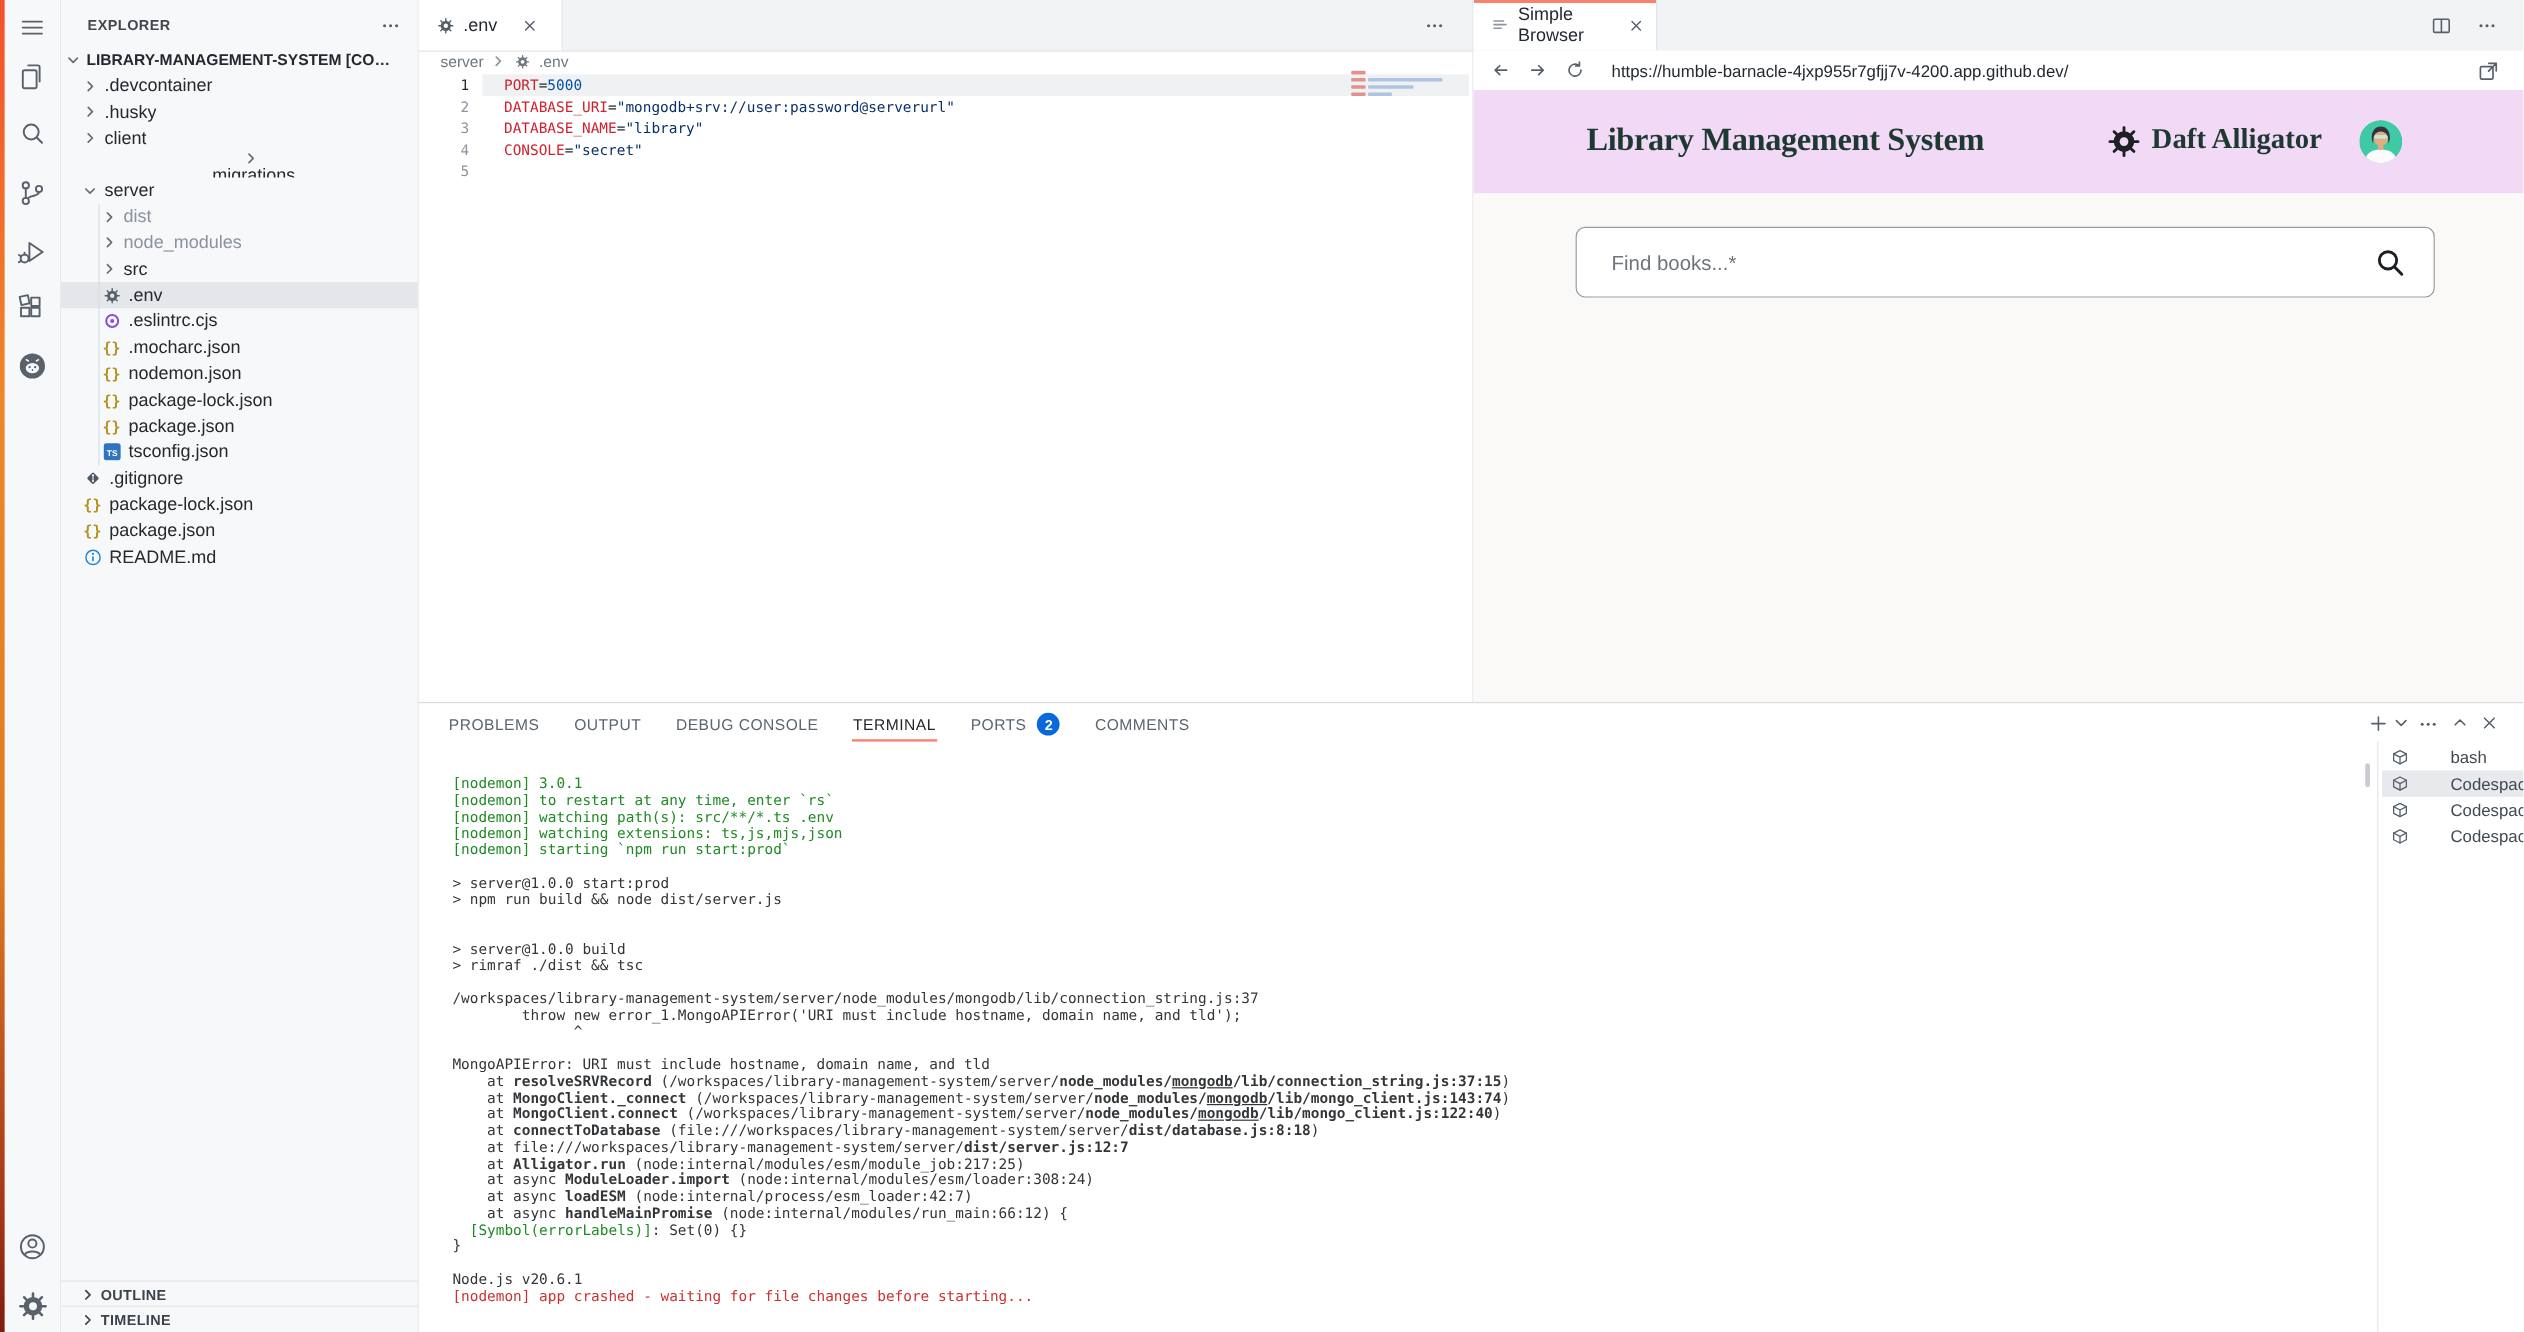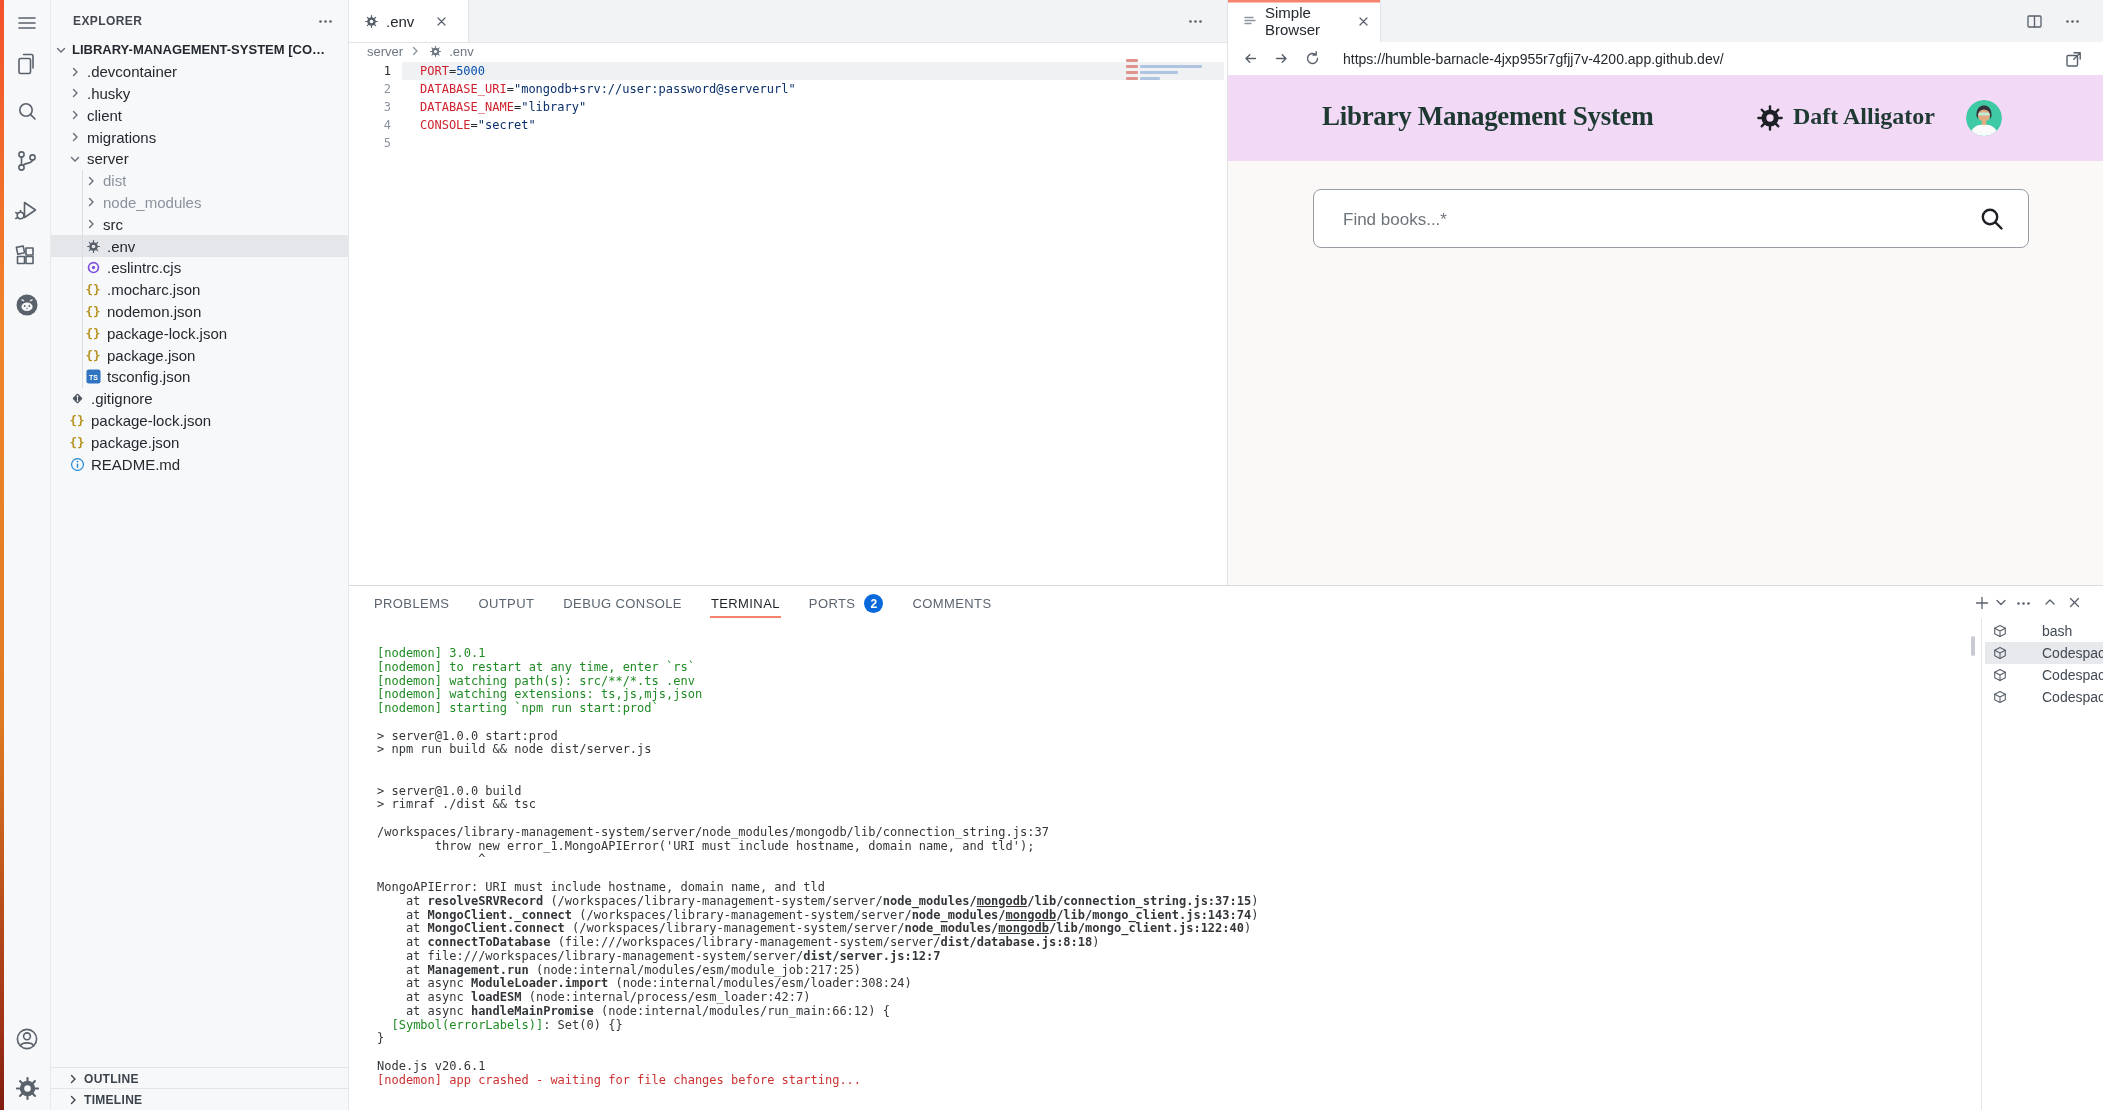--- a/index.html
+++ b/index.html
@@ -204,21 +204,21 @@
           <span class="tlabel">.husky</span>
         </div>
         <div class="trow" style="padding-left: 18px;">
           <span class="chev">
             <svg width="12" height="12" viewBox="0 0 12 12" fill="none" stroke="#646c76" stroke-width="1.4" stroke-linecap="round" stroke-linejoin="round">
               <path d="M4.5 2.5 8 6 4.5 9.5"></path>
             </svg>
           </span>
           <span class="tlabel">client</span>
         </div>
-        <div class="trow" style="padding-left: 18px;">
+        <div class="trow" style="padding-left: 18px; flex-direction: column;">
           <span class="chev">
             <svg width="12" height="12" viewBox="0 0 12 12" fill="none" stroke="#646c76" stroke-width="1.4" stroke-linecap="round" stroke-linejoin="round">
               <path d="M4.5 2.5 8 6 4.5 9.5"></path>
             </svg>
           </span>
           <span class="tlabel">migrations</span>
         </div>
         <div class="trow" style="padding-left: 18px;">
           <span class="chev">
             <svg width="12" height="12" viewBox="0 0 12 12" fill="none" stroke="#646c76" stroke-width="1.4" stroke-linecap="round" stroke-linejoin="round">
@@ -591,21 +591,21 @@
         <div class="tl">/workspaces/library-management-system/server/node_modules/mongodb/lib/connection_string.js:37</div>
         <div class="tl">        throw new error_1.MongoAPIError('URI must include hostname, domain name, and tld');</div>
         <div class="tl">              ^</div>
         <div class="tl">&nbsp;</div>
         <div class="tl">MongoAPIError: URI must include hostname, domain name, and tld</div>
         <div class="tl"><span class="">    at </span><span class="b ">resolveSRVRecord</span><span class=""> (/workspaces/library-management-system/server/</span><span class="b ">node_modules/</span><span class="b u ">mongodb</span><span class="b ">/lib/connection_string.js:37:15</span><span class="">)</span></div>
         <div class="tl"><span class="">    at </span><span class="b ">MongoClient._connect</span><span class=""> (/workspaces/library-management-system/server/</span><span class="b ">node_modules/</span><span class="b u ">mongodb</span><span class="b ">/lib/mongo_client.js:143:74</span><span class="">)</span></div>
         <div class="tl"><span class="">    at </span><span class="b ">MongoClient.connect</span><span class=""> (/workspaces/library-management-system/server/</span><span class="b ">node_modules/</span><span class="b u ">mongodb</span><span class="b ">/lib/mongo_client.js:122:40</span><span class="">)</span></div>
         <div class="tl"><span class="">    at </span><span class="b ">connectToDatabase</span><span class=""> (file:///workspaces/library-management-system/server/</span><span class="b ">dist/database.js:8:18</span><span class="">)</span></div>
         <div class="tl"><span class="">    at file:///workspaces/library-management-system/server/</span><span class="b ">dist/server.js:12:7</span></div>
-        <div class="tl"><span class="">    at </span><span class="b ">Management.run</span><span class=""> (node:internal/modules/esm/module_job:217:25)</span></div>
+        <div class="tl"><span class="">    at </span><span class="b ">Alligator.run</span><span class=""> (node:internal/modules/esm/module_job:217:25)</span></div>
         <div class="tl"><span class="">    at async </span><span class="b ">ModuleLoader.import</span><span class=""> (node:internal/modules/esm/loader:308:24)</span></div>
         <div class="tl"><span class="">    at async </span><span class="b ">loadESM</span><span class=""> (node:internal/process/esm_loader:42:7)</span></div>
         <div class="tl"><span class="">    at async </span><span class="b ">handleMainPromise</span><span class=""> (node:internal/modules/run_main:66:12) {</span></div>
         <div class="tl"><span class="">  </span><span class="g">[Symbol(errorLabels)]</span><span class="">: Set(0) {}</span></div>
         <div class="tl">}</div>
         <div class="tl">&nbsp;</div>
         <div class="tl">Node.js v20.6.1</div>
         <div class="tl r">[nodemon] app crashed - waiting for file changes before starting...</div>
       </div>
     <div class="termlist" id="termList">

